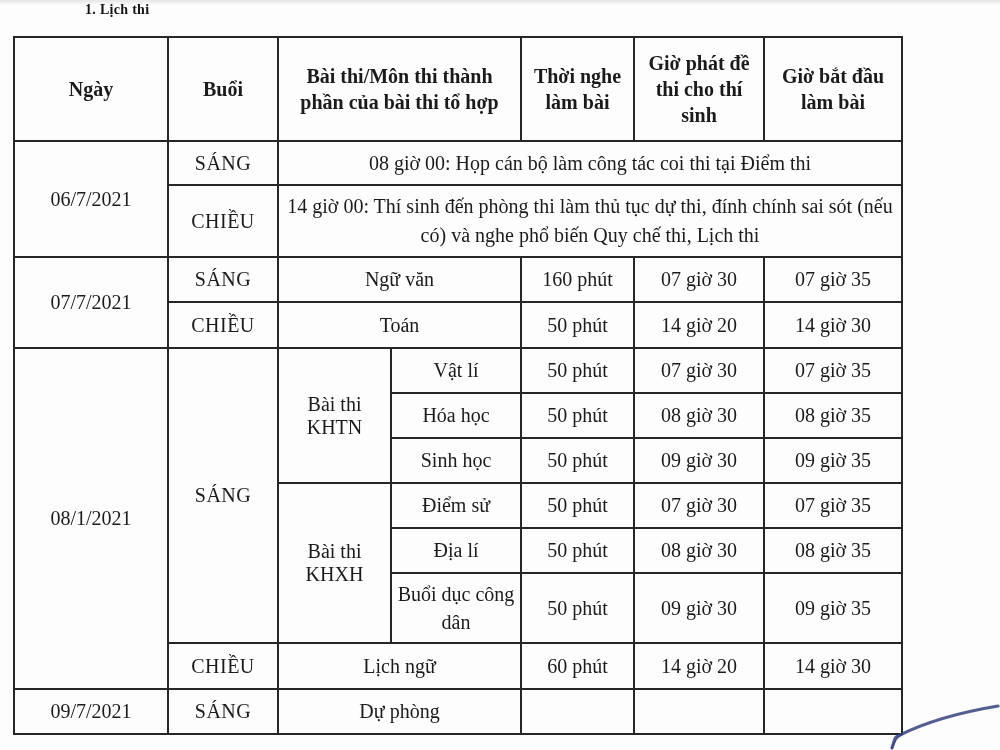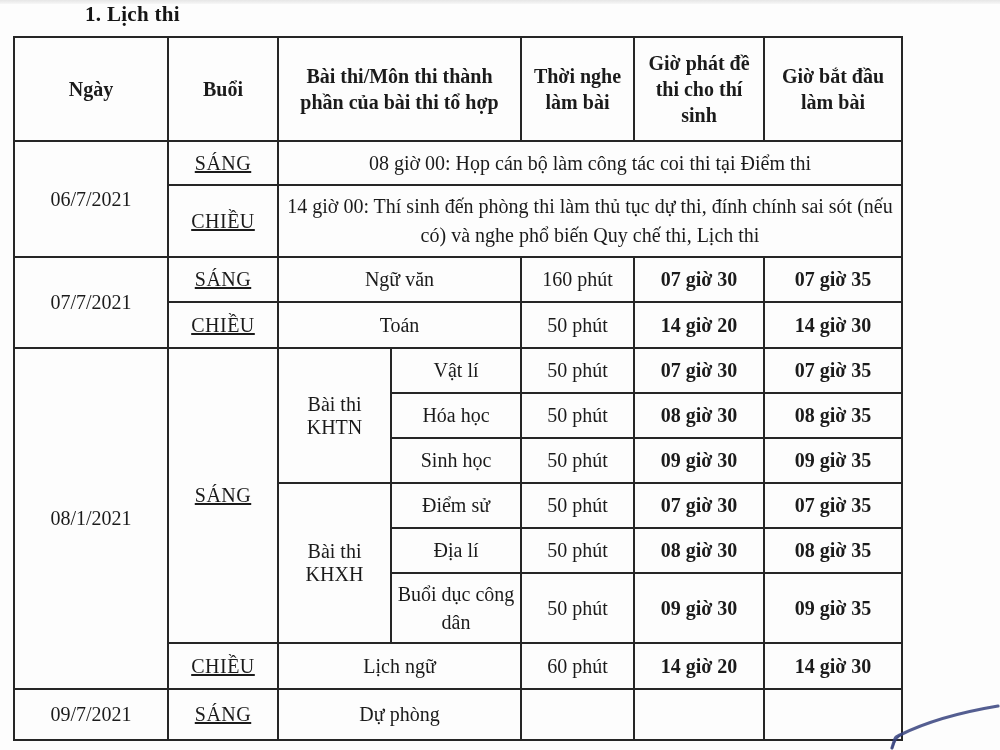--- a/index.html
+++ b/index.html
@@ -11,21 +11,21 @@
     color: #1b1b1b;
     overflow: hidden;
   }
   .page { position: relative; width: 1000px; height: 750px; background: #fdfdfd; }
   .top-strip {
     position: absolute; top: 0; left: 0; right: 0; height: 4px;
     background: linear-gradient(#e6e6e6, #f7f7f7);
   }
   .title {
     position: absolute; left: 85px; top: 2px;
-    font-weight: bold; font-size: 21px; letter-spacing: 0.3px;
+    font-weight: bold; font-size: 14px; letter-spacing: 0.3px;
     color: #151515;
   }
   table.schedule {
     position: absolute; left: 13px; top: 36px;
     border-collapse: collapse; table-layout: fixed;
     width: 888px;
   }
   table.schedule td {
     border: 2px solid #262626;
     text-align: center; vertical-align: middle;
@@ -33,22 +33,22 @@
     color: #1b1b1b;
     overflow: hidden;
   }
   td.th {
     font-weight: bold; font-size: 19px; line-height: 1.3;
     padding: 4px 2px;
   }
   td.note {
     text-align: left; padding: 2px 9px; line-height: 1.45; margin-top: 12px;
   }
-  td.bold { font-weight: bold; }
-  td.session { letter-spacing: 0.5px; text-decoration: underline; }
+  td.bold { font-weight: normal; }
+  td.session { letter-spacing: 0.5px; }
   .pen-stroke { position: absolute; right: 0; bottom: 0; }
 </style>
 </head>
 <body>
 
 <div class="page">
   <div class="top-strip"></div>
 
   <div class="title">1. Lịch thi</div>
 
@@ -140,21 +140,21 @@
       <td class="bold">09 giờ 35</td>
     </tr>
     <tr style="height:46px">
       <td class="session">CHIỀU</td>
       <td colspan="2">Lịch ngữ</td>
       <td>60 phút</td>
       <td class="bold">14 giờ 20</td>
       <td class="bold">14 giờ 30</td>
     </tr>
 
-    <tr style="height:51px">
+    <tr style="height:45px">
       <td>09/7/2021</td>
       <td class="session">SÁNG</td>
       <td colspan="2">Dự phòng</td>
       <td></td>
       <td></td>
       <td></td>
     </tr>
   </tbody>
     </table>
 

